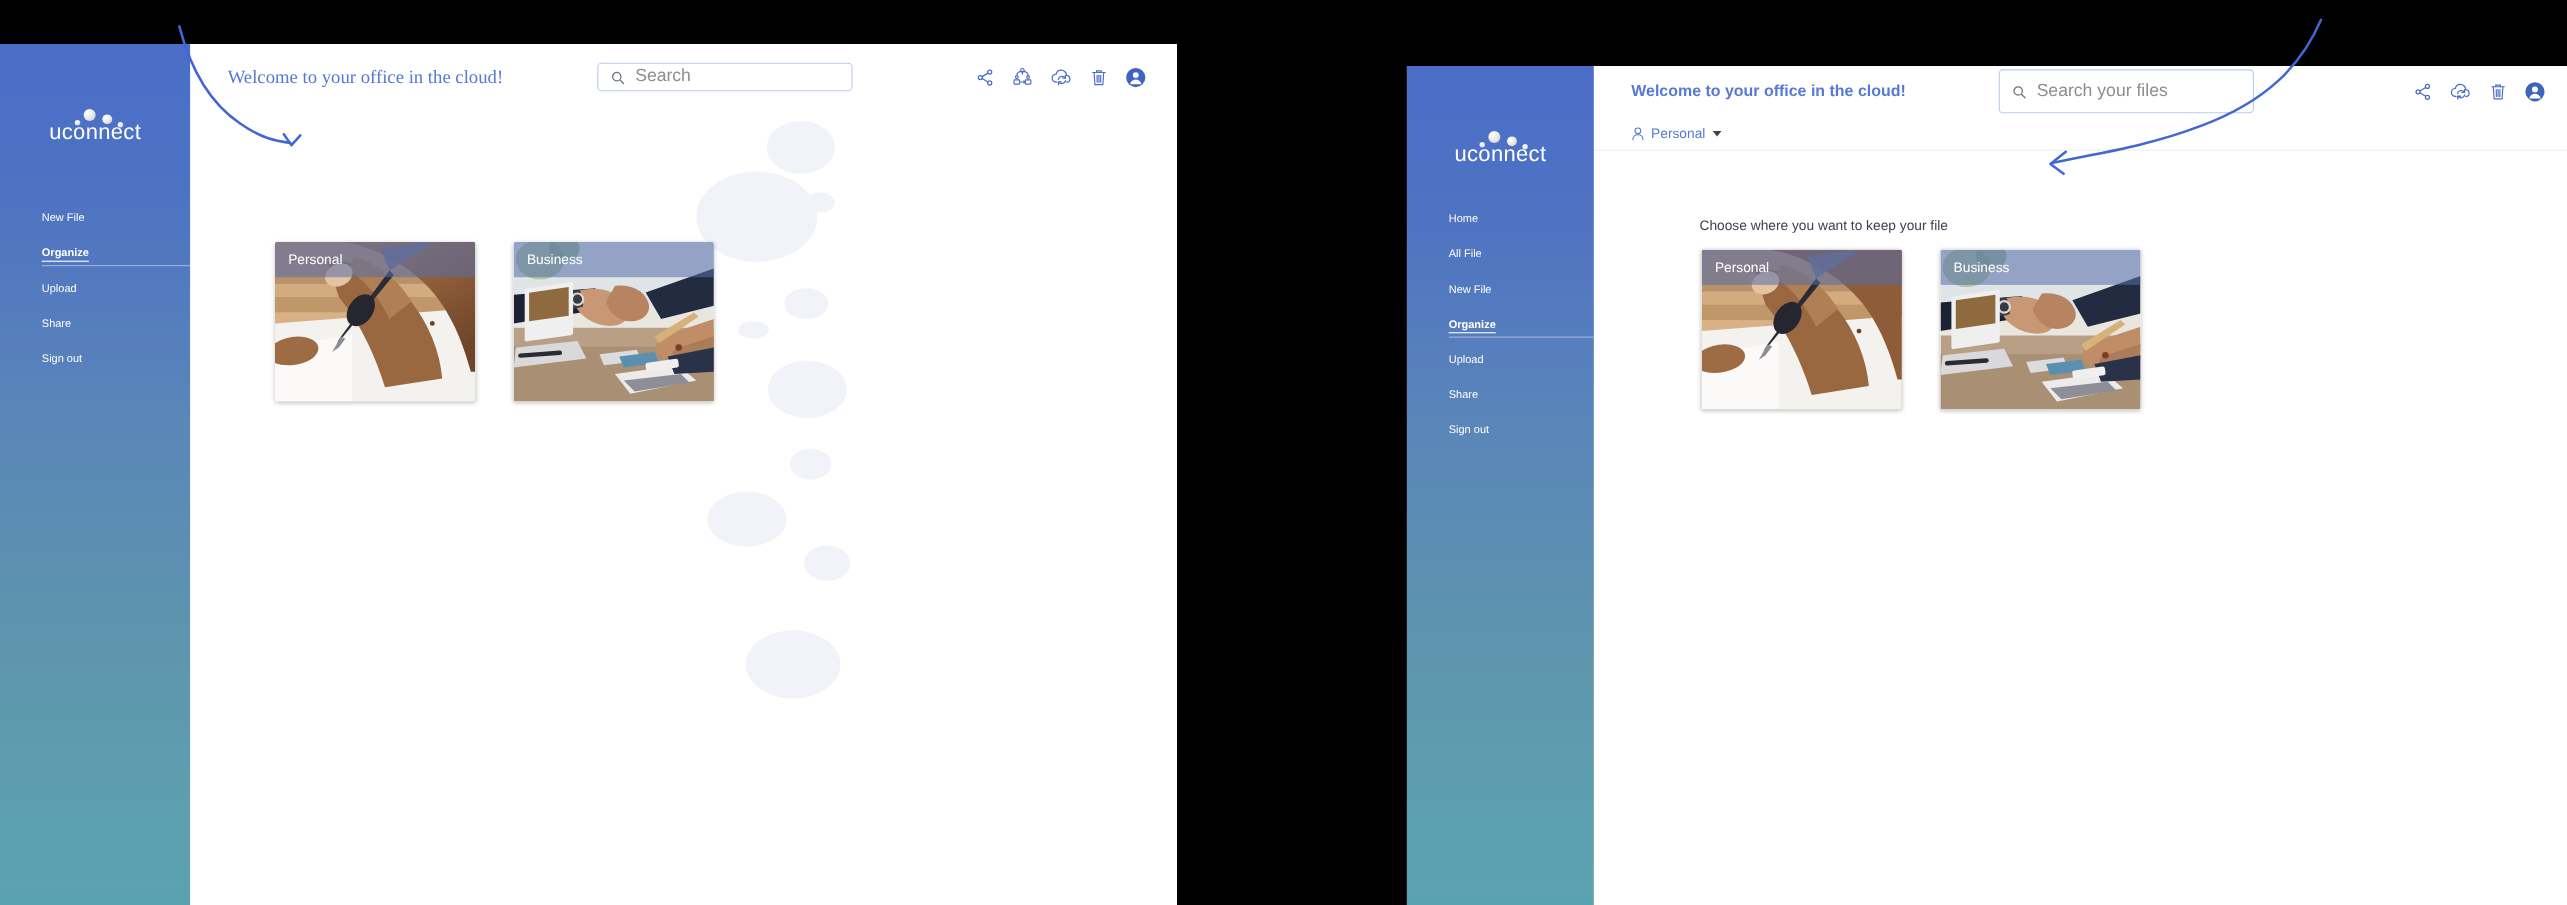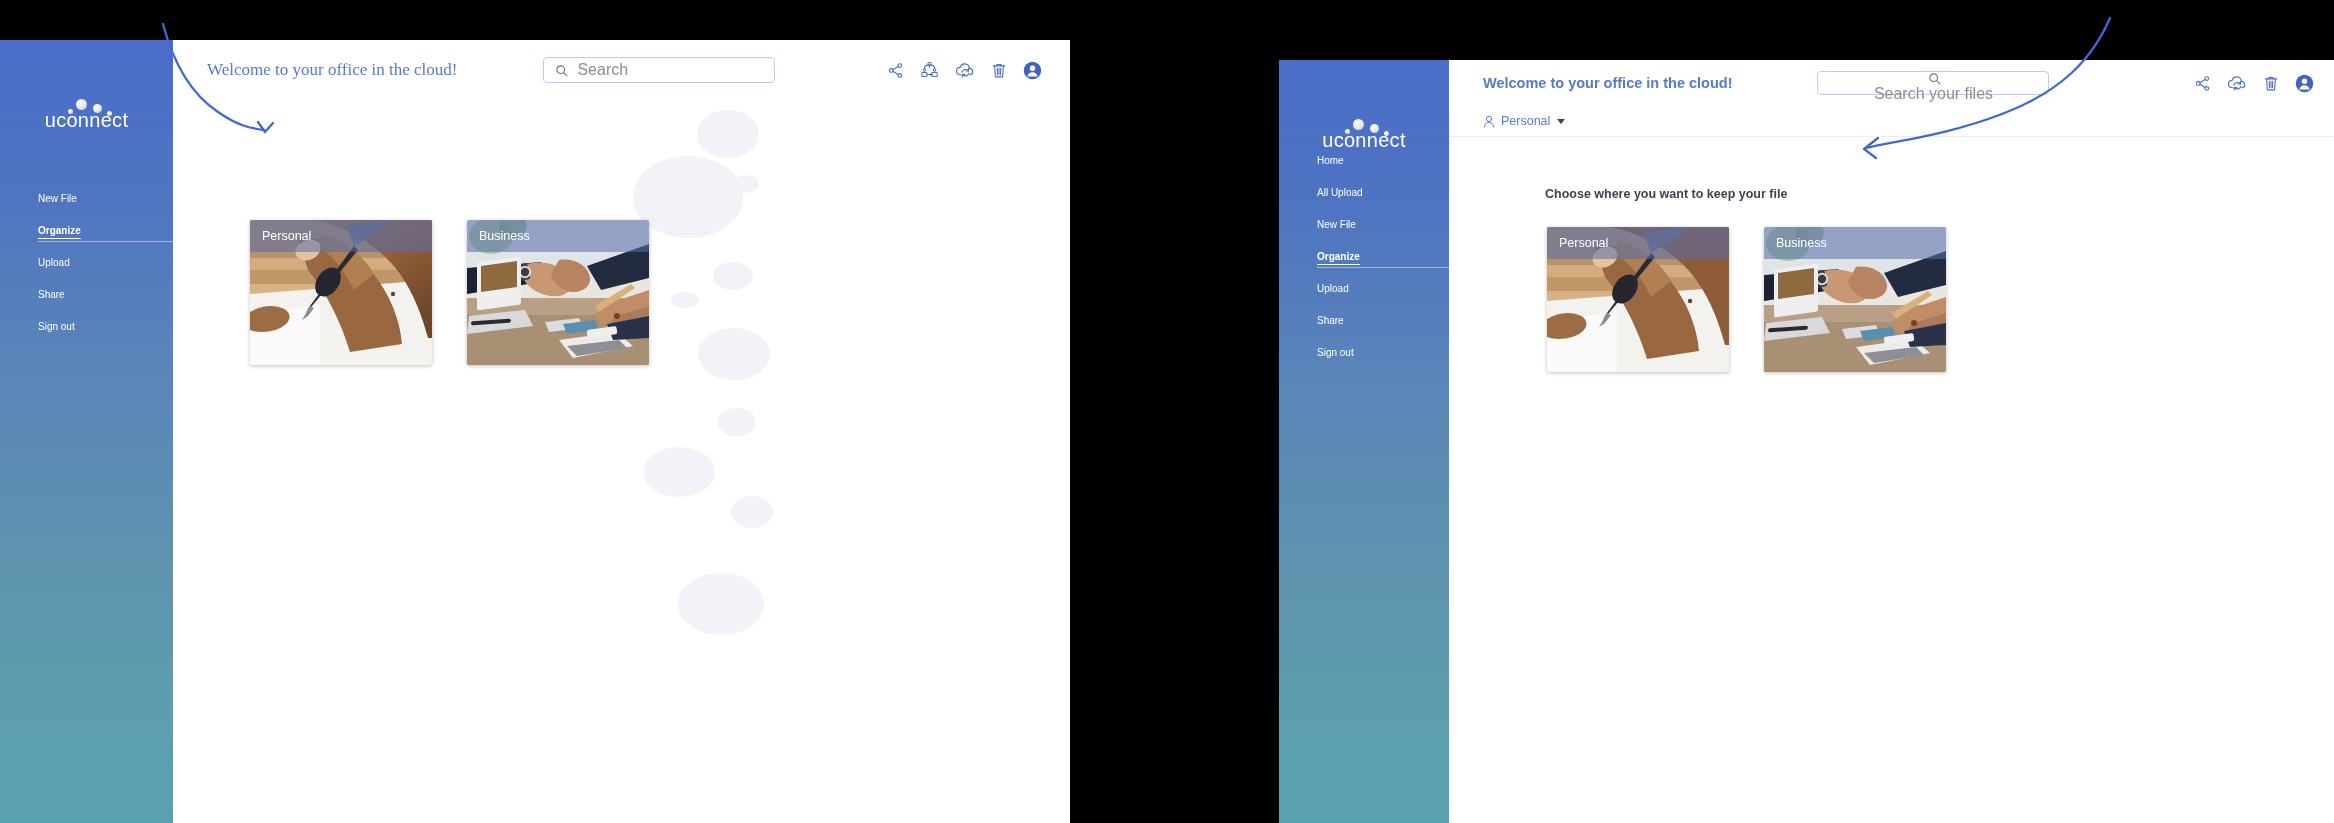--- a/index.html
+++ b/index.html
@@ -72,21 +72,21 @@
     line-height: 1.1;
   }
 
   .nav-list {
     position: relative;
     margin: 0;
     padding: 0;
     list-style: none;
   }
   #window-left  .nav-list { margin-top: 58px; }
-  #window-right .nav-list { }
+  #window-right .nav-list { margin-top: 39px; }
 
   .nav-item {
     position: relative;
     display: block;
     font-size: 10px;
     color: #ffffff;
     padding: 0 0 0 38px;
     line-height: 19.5px;
     margin-bottom: 12.5px;
     cursor: pointer;
@@ -150,21 +150,21 @@
   .search-box {
     position: relative;
     display: flex;
     align-items: center;
     border: 1px solid #b9cbf0;
     border-radius: 4px;
     background: #ffffff;
     box-sizing: border-box;
   }
   #window-left  .search-box { width: 232px; height: 26px; margin-left: 86px; }
-  #window-right .search-box { width: 232px; height: 24px; margin-left: 85px; flex-direction: column; }
+  #window-right .search-box { width: 232px; height: 40px; margin-left: 85px; }
 
   .search-icon { margin: 0 9px 0 11px; display: flex; }
   .search-placeholder {
     font-size: 16px;
     color: #8d8d93;
     white-space: nowrap;
   }
 
   .icon-row {
     display: flex;
@@ -194,21 +194,21 @@
     border-top: 5.5px solid #3d4350;
   }
 
   
   .content-area { position: relative; }
   .prompt-text {
     font-size: 12.5px;
     color: #3d4350;
     position: absolute;
   }
-  #window-right .prompt-text { left: 96px; top: 50px; font-weight: bold; }
+  #window-right .prompt-text { left: 96px; top: 61px; }
 
   .cards {
     position: absolute;
     display: flex;
   }
   #window-left  .cards { left: 77px; top: 120px; gap: 35px; }
   #window-right .cards { left: 98px; top: 90px; gap: 35px; }
 
   .card {
     position: relative;
@@ -437,21 +437,21 @@
         <i></i>
           <i></i>
           <i></i>
           <i></i>
       </div>
       <div class="logo-text">uconnect</div>
     </div>
 
     <ul class="nav-list">
       <li class="nav-item">Home</li>
-      <li class="nav-item">All Upload</li>
+      <li class="nav-item">All File</li>
       <li class="nav-item">New File</li>
       <li class="nav-item active">Organize</li>
       <li class="nav-item">Upload</li>
       <li class="nav-item">Share</li>
       <li class="nav-item">Sign out</li>
     </ul>
   </div>
 
   <div class="main">
 

